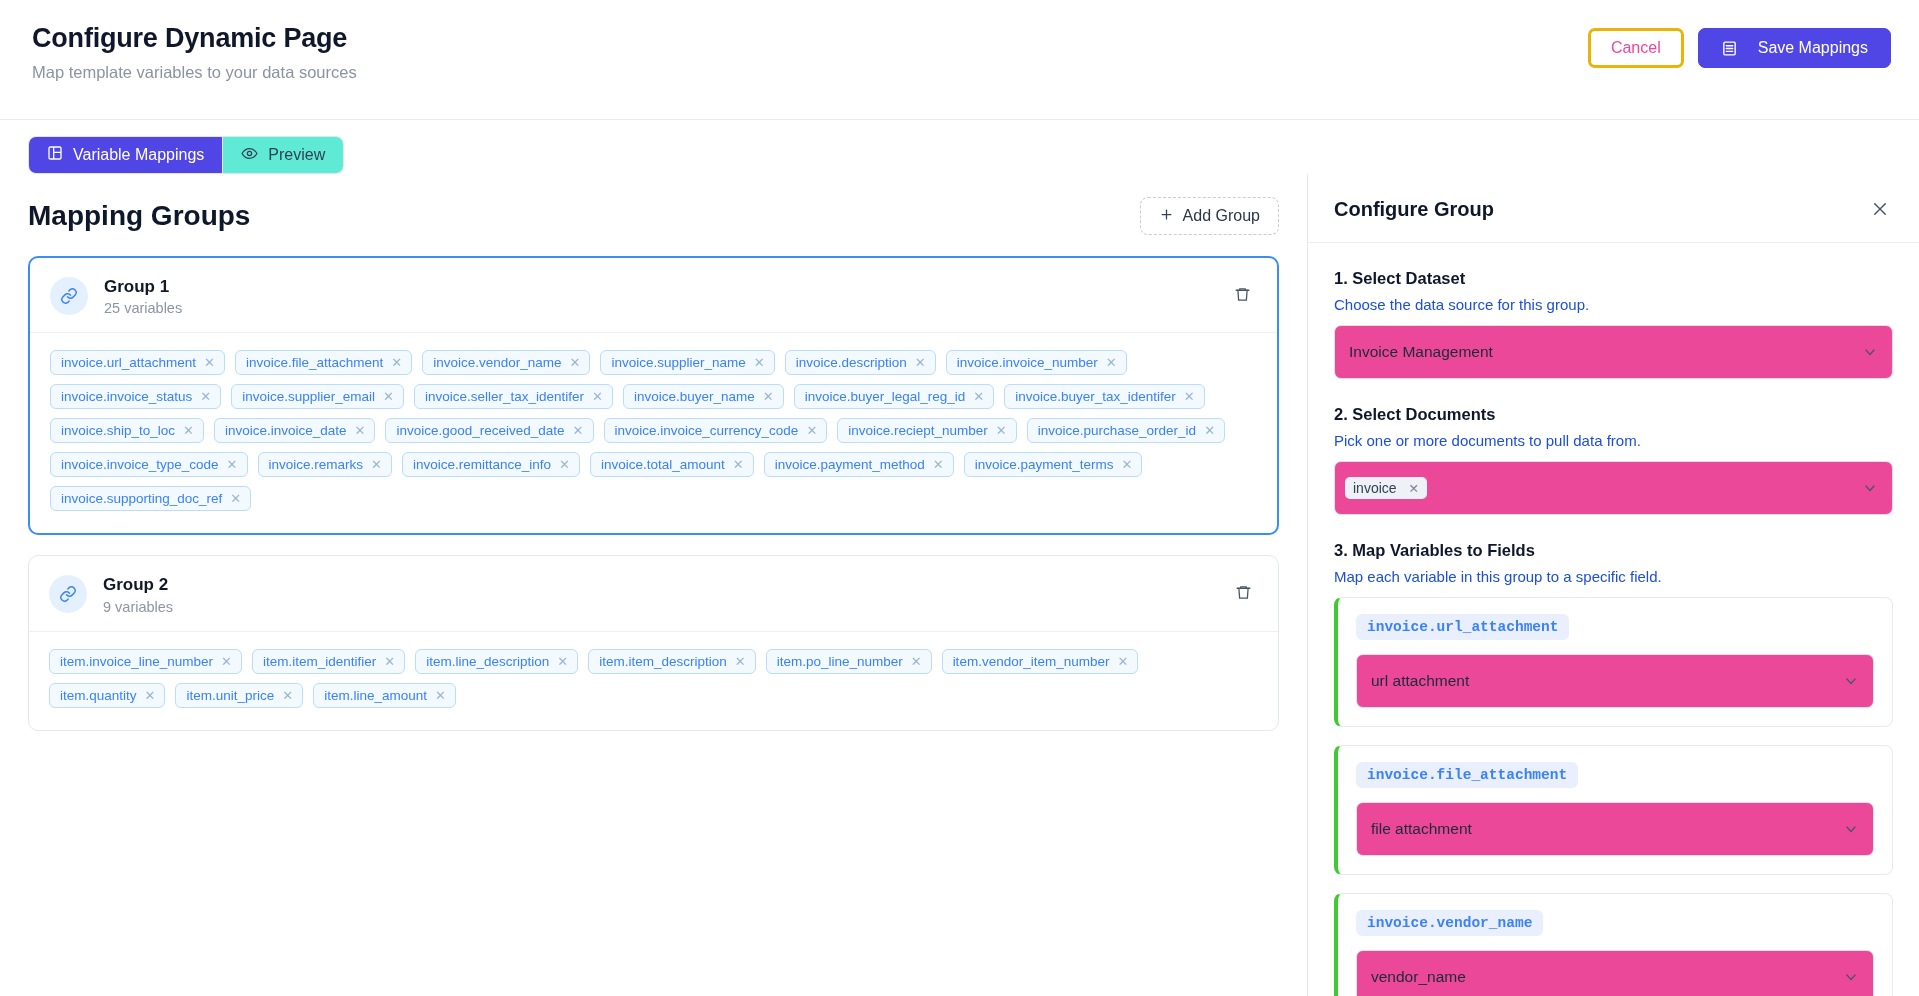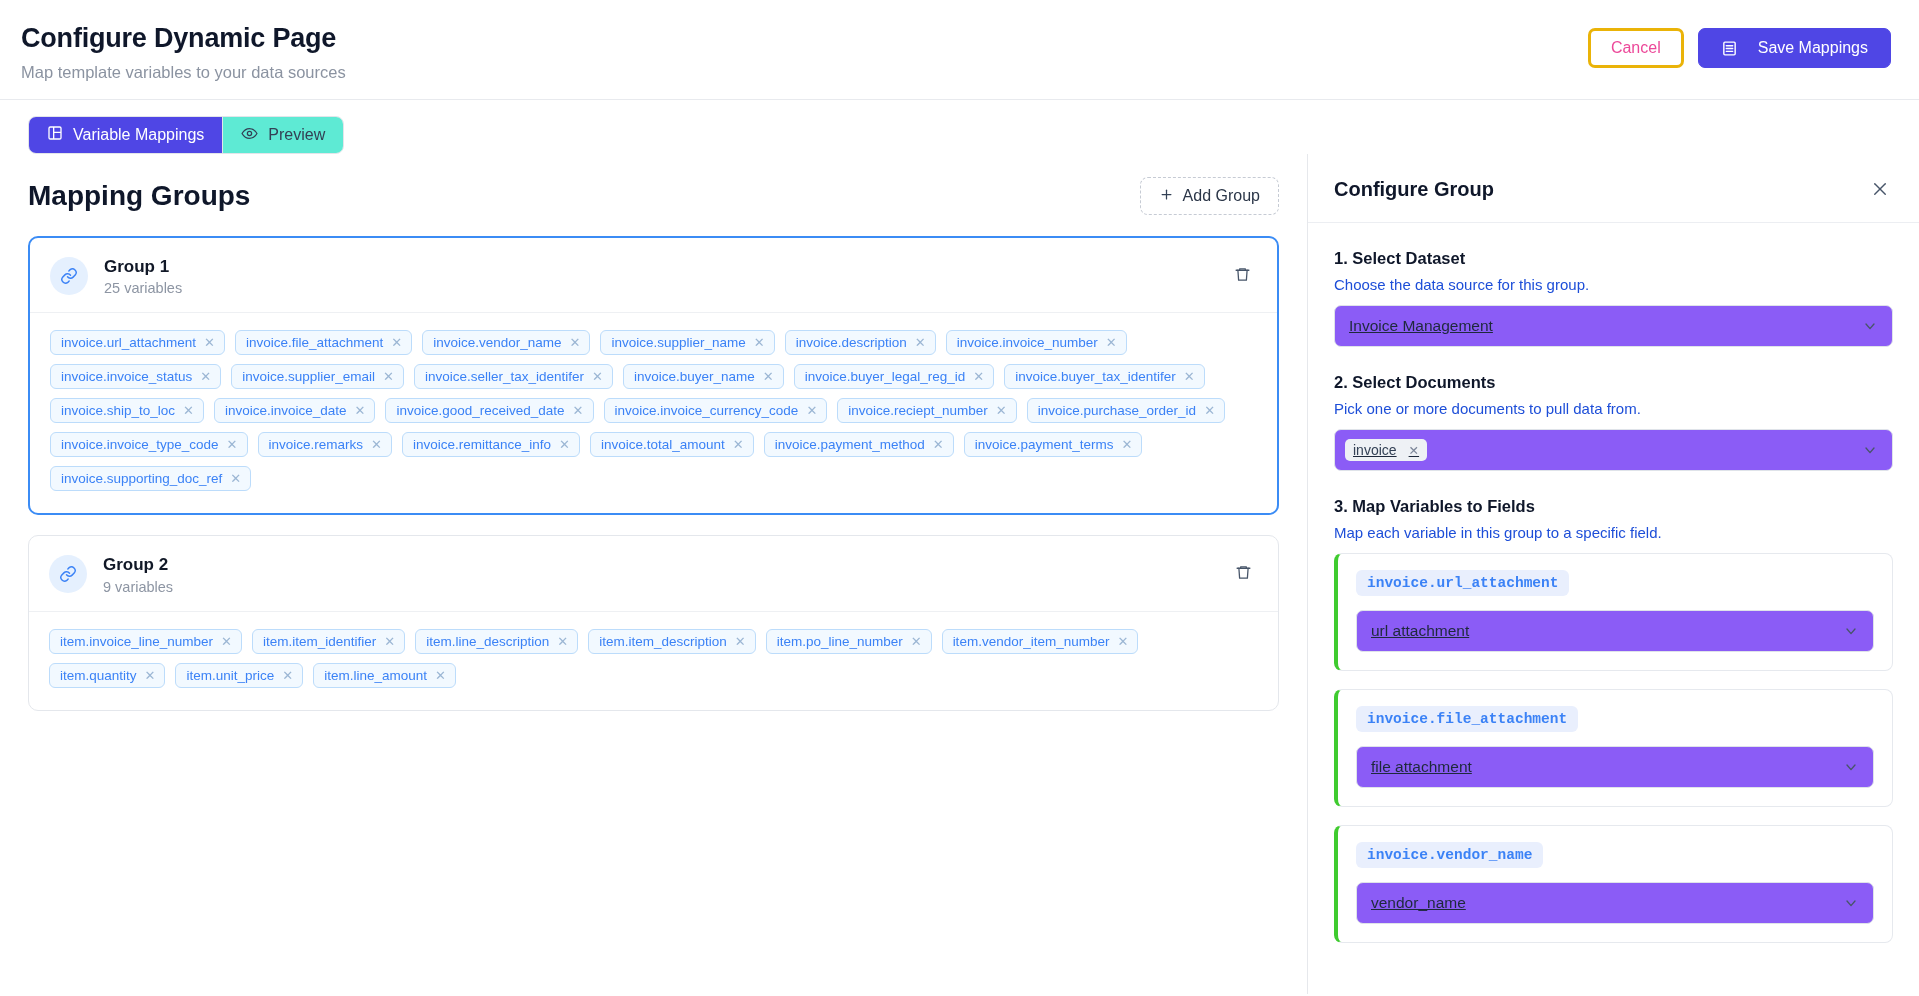--- a/index.html
+++ b/index.html
@@ -6,26 +6,26 @@
   html, body {
     width: 1919px; height: 996px;
     font-family: "Liberation Sans", sans-serif;
     background: #ffffff;
     color: #1e293b;
     overflow: hidden;
   }
 
   
   .page-header {
-    height: 100px;
+    height: 120px;
     border-bottom: 1px solid #e8eaee;
     display: flex;
     align-items: flex-start;
     justify-content: space-between;
-    padding: 22px 28px 0 21px;
+    padding: 22px 28px 0 32px;
   }
   .title-block h1 {
     font-size: 27px;
     font-weight: bold;
     letter-spacing: -0.2px;
     color: #0f172a;
     line-height: 1.2;
   }
   .title-block .subtitle {
     margin-top: 9px;
@@ -250,32 +250,31 @@
     font-weight: bold;
     color: #0f172a;
     margin-bottom: 8px;
   }
   .step-desc {
     font-size: 15px;
     color: #1d4ed8;
     margin-bottom: 12px;
   }
   .select-box {
-    height: 42px;
+    height: 54px;
     border: 1px solid #dfe3e9;
     border-radius: 7px;
-    background: #8b5cf6;
+    background: #ec4899;
     display: flex;
     align-items: center;
     padding: 0 14px;
     font-size: 15.5px;
     color: #1e293b;
     cursor: pointer;
     justify-content: space-between;
-    text-decoration: underline;
   }
   .select-box .caret { color: #475569; display: flex; }
   .select-box.multi { padding-left: 10px; }
   .doc-chip {
     display: inline-flex;
     align-items: center;
     gap: 12px;
     background: #eef1f5;
     border-radius: 5px;
     padding: 3px 8px;

